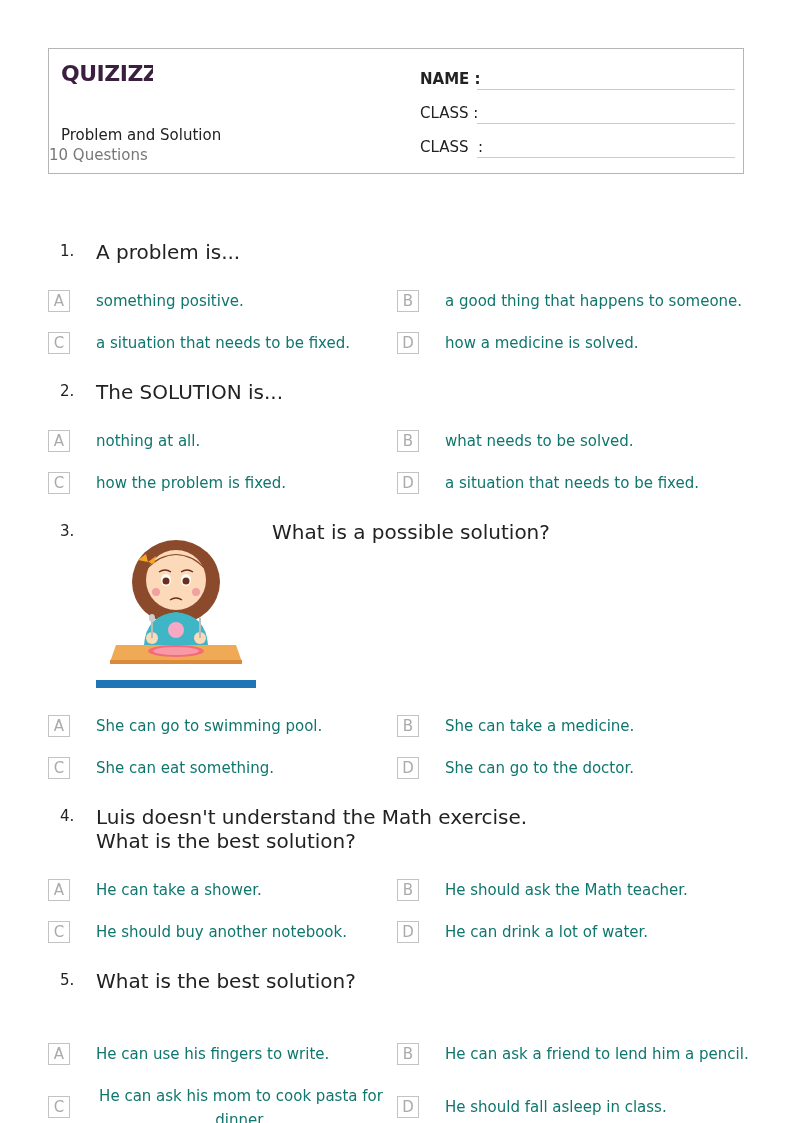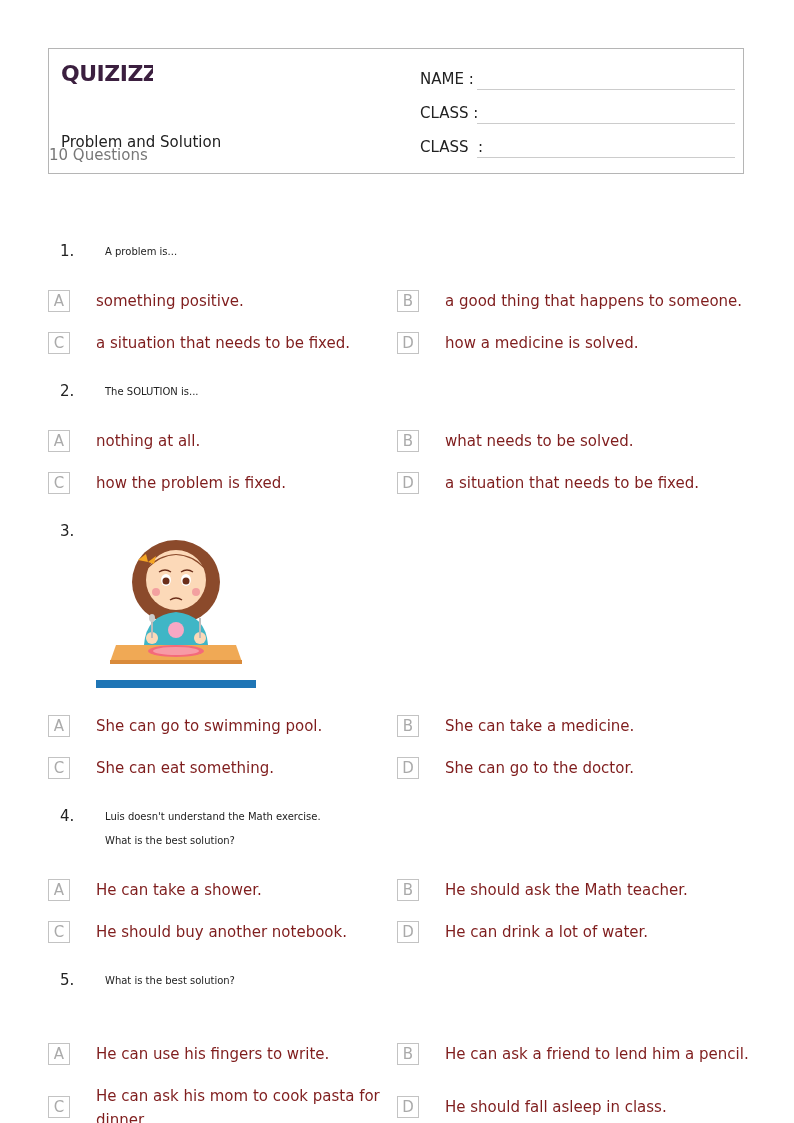--- a/index.html
+++ b/index.html
@@ -1,32 +1,32 @@
 <!DOCTYPE html>
 <html><head>
 <meta charset="utf-8">
 <style>
   html, body { margin: 0; padding: 0; background: #ffffff; }
   body { width: 794px; height: 1123px; position: relative; overflow: hidden;
          font-family: "DejaVu Sans", "Liberation Sans", sans-serif; color: #222; }
   .header { position: absolute; left: 48px; top: 48px; width: 696px; height: 126px;
             border: 1px solid #b5b5b5; box-sizing: border-box; }
   .logo { position: absolute; left: 12px; top: 10px; height: 28px; }
-  .ws-title { position: absolute; left: 12px; top: 77px; font-size: 15px; color: #222; margin-top: 7px; }
+  .ws-title { position: absolute; left: 12px; top: 77px; font-size: 15px; color: #222; }
   .ws-count { position: absolute; left: 0; top: 97px; font-size: 15px; color: #777; }
   .field { position: absolute; left: 371px; width: 315px; height: 24px; }
   .field .lbl { position: absolute; left: 0; bottom: 2px; font-size: 15px; color: #222; white-space: pre; }
   .field .line { position: absolute; left: 57px; right: 0; bottom: 0; border-bottom: 1px solid #ccc; }
-  .f1 { top: 17px; } .f2 { top: 51px; } .f3 { top: 85px; }
+  .f1 { top: 17px; font-weight: bold; } .f2 { top: 51px; } .f3 { top: 85px; }
   .qnum { position: absolute; left: 60px; font-size: 15px; color: #222; }
-  .qtext { position: absolute; left: 96px; font-size: 10px; color: #222; line-height: 24px; margin-left: 9px; }
+  .qtext { position: absolute; left: 96px; font-size: 20px; color: #222; line-height: 24px; }
   .opt { position: absolute; height: 24px; }
   .opt .box { position: absolute; left: 0; top: 0; width: 22px; height: 22px; border: 1px solid #c3c3c3;
               box-sizing: border-box; text-align: center; line-height: 20px; font-size: 15px; color: #aaa; }
-  .opt .txt { position: absolute; left: 48px; top: 0; font-size: 15px; color: #7f1d1d; line-height: 22px; white-space: nowrap; }
+  .opt .txt { position: absolute; left: 48px; top: 0; font-size: 15px; color: #0f766e; line-height: 22px; white-space: nowrap; text-align: center; }
   .optA, .optC { left: 48px; }
   .optB, .optD { left: 397px; }
   .txt.wrap { white-space: normal; width: 290px; line-height: 24px; top: -12px; }
   .qimg { position: absolute; left: 96px; top: 520px; width: 160px; height: 170px; }
 </style>
 </head>
 <body>
 
 <div class="header">
   <svg class="logo" width="92" height="28" viewBox="0 0 92 28">
@@ -126,20 +126,21 @@
 
     <path d="M14 142 L20 125 L140 125 L146 142 Z" fill="#f0a955"></path>
     <rect x="14" y="140" width="132" height="4" fill="#d98a3a"></rect>
 
     <ellipse cx="80" cy="131" rx="28" ry="6" fill="#f46a7a"></ellipse>
     <ellipse cx="80" cy="131" rx="23" ry="4" fill="#f79aa6"></ellipse>
 
     <rect x="0" y="160" width="160" height="8" fill="#1f75b5"></rect>
   </svg>
   <div class="qtext" style="top:520px; left:272px">
+    <div>What is a possible solution?</div>
   </div>
   <div class="opt optA" style="top:715px">
     <div class="box">A</div>
     <div class="txt">She can go to swimming pool.</div>
   </div>
   <div class="opt optB" style="top:715px">
     <div class="box">B</div>
     <div class="txt">She can take a medicine.</div>
   </div>
   <div class="opt optC" style="top:757px">

